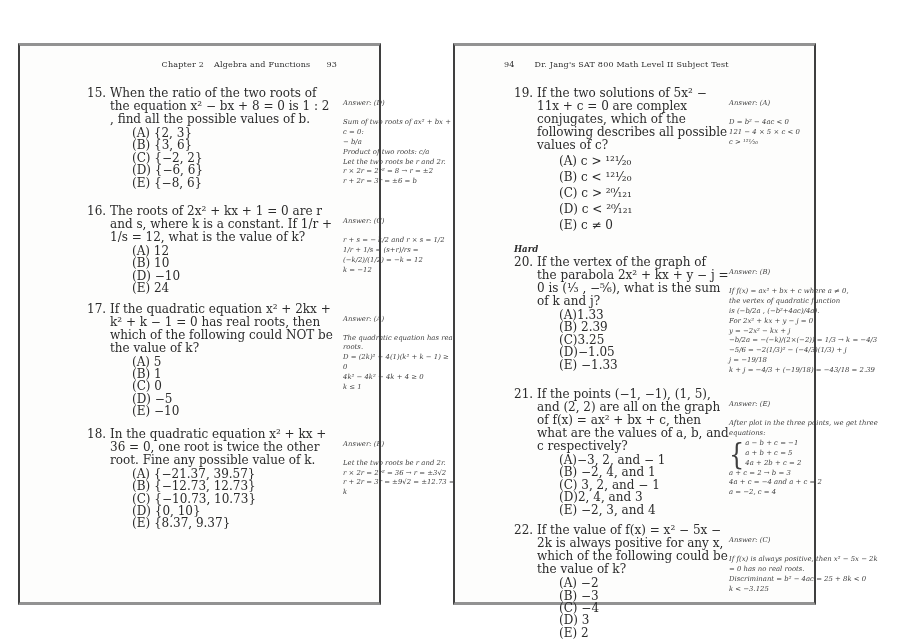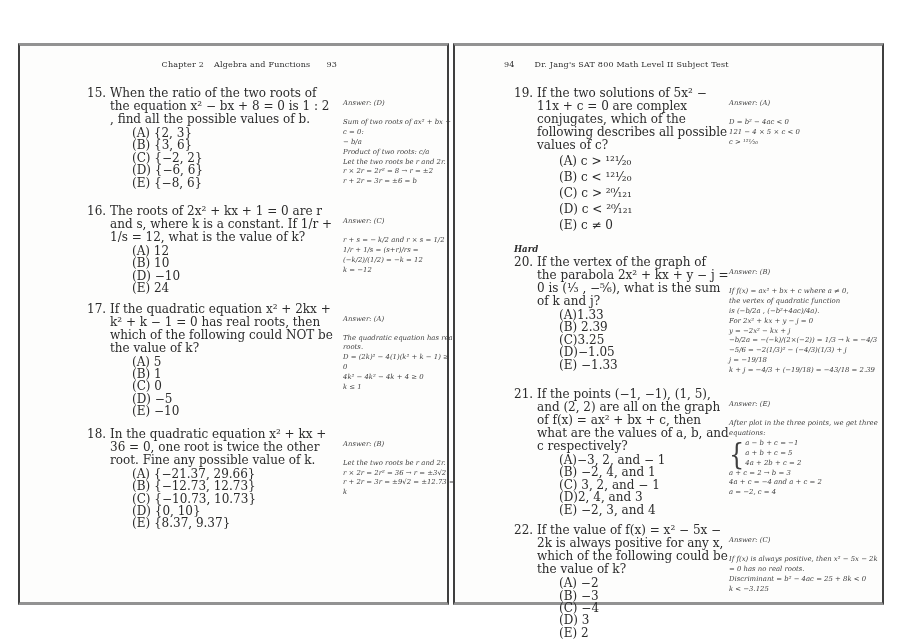--- a/index.html
+++ b/index.html
@@ -1,20 +1,20 @@
 <!DOCTYPE html>
 <html><head>
 <meta charset="utf-8">
 <style>
   * { margin:0; padding:0; box-sizing:border-box; }
   html,body { width:910px; height:644px; background:#ffffff; overflow:hidden; }
   body { font-family:"DejaVu Serif", serif; color:#2b2b2b; position:relative; }
 
   .page {
-    position:absolute; top:43px; width:431px; height:562px;
+    position:absolute; top:43px; width:363px; height:562px;
     background:#fdfdfc;
     border-top:3px solid #929292; border-bottom:3px solid #929292;
     border-left:2px solid #3f3f3f; border-right:2px solid #3f3f3f;
     padding-top:14px;
   }
   .page-left  { left:18px;  padding-left:67px; padding-right:2px; }
   .page-right { left:453px; padding-left:59px; padding-right:22px; }
 
   .header { font-size:8px; letter-spacing:0.2px; color:#2e2e2e; margin-bottom:16px; height:11px; }
   .page-left .header { width:250px; text-align:right; }
@@ -129,21 +129,21 @@
     </div>
   </div>
 
   <div class="q-row">
     <div class="q-col">
       <div class="q-head">
         <span class="q-num">18.</span>
         <span class="q-text">In the quadratic equation x² + kx + 36 = 0, one root is twice the other root. Fine any possible value of k.</span>
       </div>
       <div class="choices">
-        <div>(A)  {−21.37, 29.66}</div>
+        <div>(A)  {−21.37, 39.57}</div>
         <div>(B)  {−12.73, 12.73}</div>
         <div>(C)  {−10.73, 10.73}</div>
         <div>(D)  {0, 10}</div>
         <div>(E)  {8.37, 9.37}</div>
       </div>
     </div>
     <div class="a-col">
       <div class="a-label">Answer: (B)</div>
       <div class="a-sol">Let the two roots be r and 2r.
 r × 2r = 2r² = 36  →  r = ±3√2

